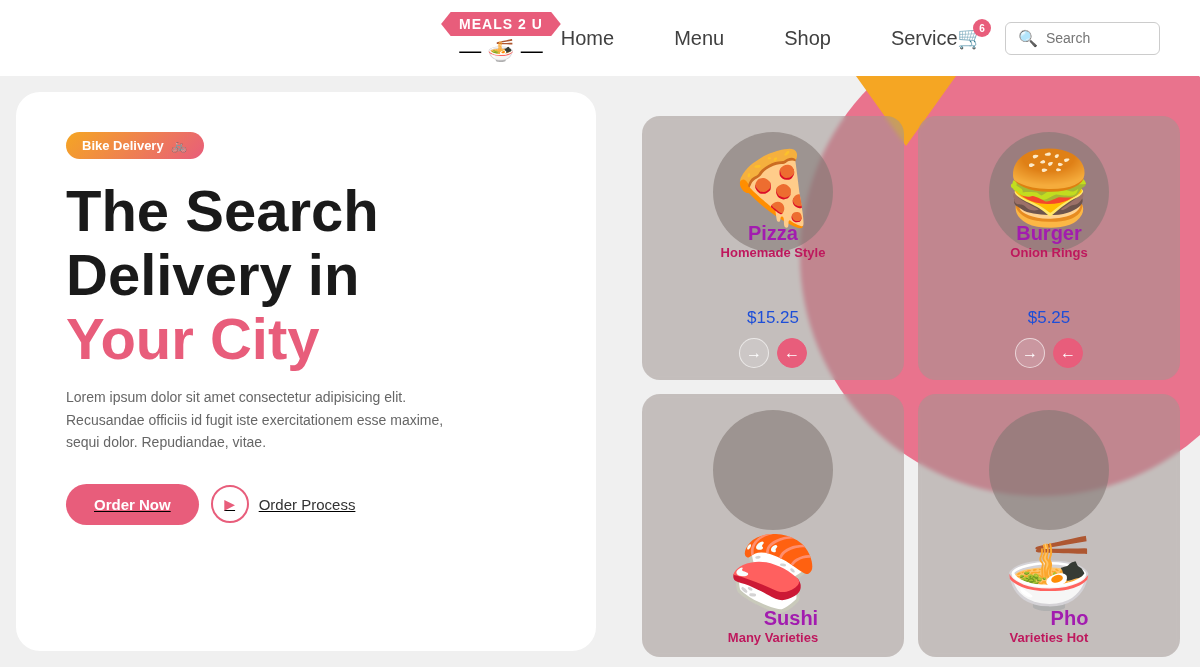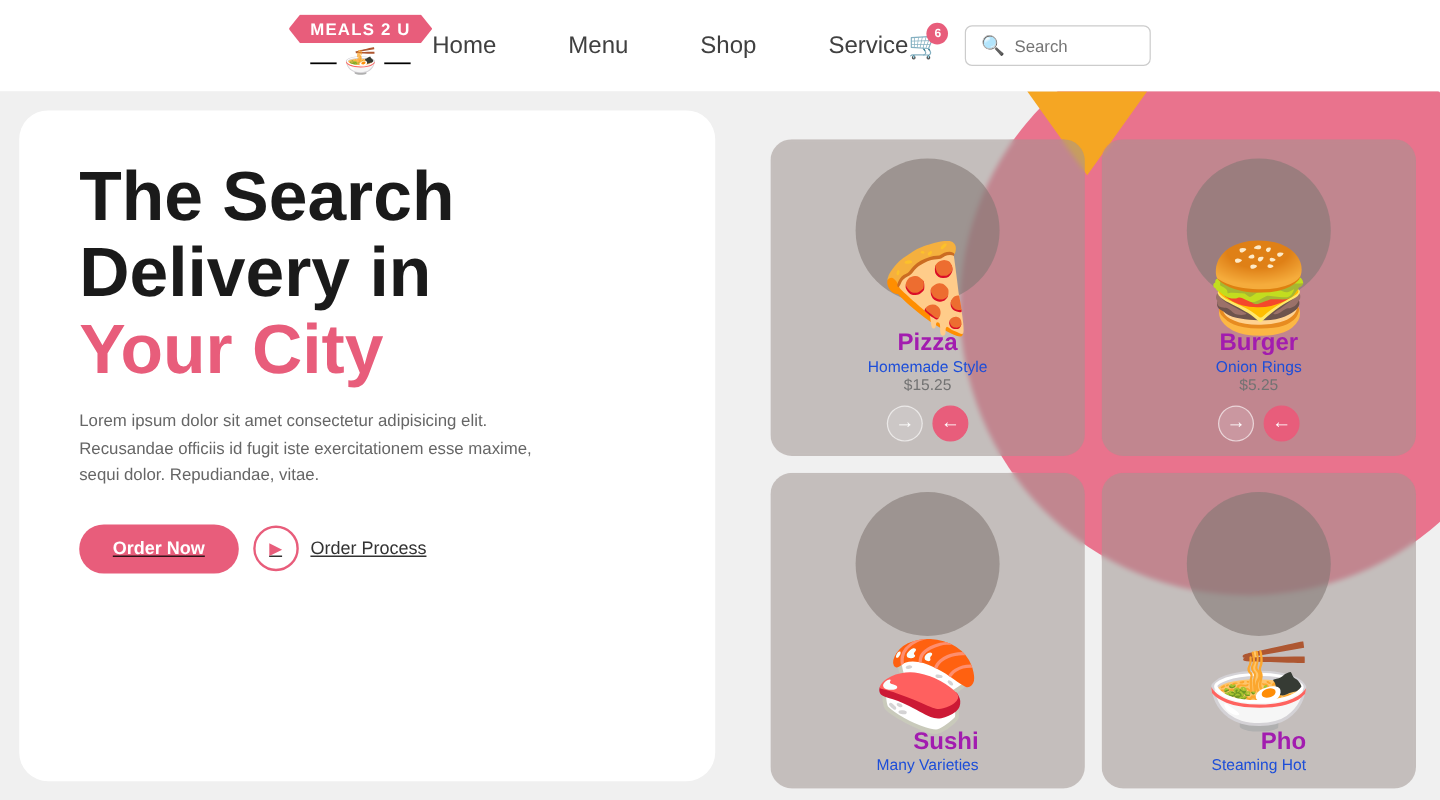--- a/index.html
+++ b/index.html
@@ -8,21 +8,21 @@
       background: #f0f0f0;
       width: 1200px;
       height: 667px;
       overflow: hidden;
     }
 
     
     .navbar {
       display: flex;
       align-items: center;
-      justify-content: center;
+      justify-content: flex-end;
       background: #fff;
       height: 76px;
       padding: 0 40px;
       position: relative;
       z-index: 10;
     }
     .logo-wrap {
       display: flex;
       flex-direction: column;
       align-items: center;
@@ -262,26 +262,27 @@
       z-index: 2;
       padding: 8px 0 4px;
     }
     .food-name {
       font-size: 20px;
       font-weight: 800;
       color: #a21caf;
     }
     .food-sub {
       font-size: 13px;
+      color: #be185d;
+      font-weight: 700;
+    }
+    .food-price {
+      font-size: 17px;
       color: #1d4ed8;
-      font-weight: 400;
-    }
-    .food-price {
-      font-size: 13px;
-      color: #737373;
+      margin-top: 48px;
     }
     .card-actions {
       display: flex;
       gap: 8px;
       margin-top: 6px;
       z-index: 2;
     }
     .card-btn {
       width: 30px;
       height: 30px;
@@ -330,20 +331,24 @@
     <div class="search-box">
       <span>🔍</span>
       <input type="text" placeholder="Search" style="">
     </div>
   </div>
 </nav>
 
 <div class="main-area">
 
   <div class="left-panel">
+    <div class="bike-badge">
+      <span>Bike Delivery</span>
+      <span>🚲</span>
+    </div>
 
     <div class="hero-title">
       <span>The Search</span><br>
       <span>Delivery in</span><br>
       <span class="accent">Your City</span>
     </div>
 
     <p class="hero-description">Lorem ipsum dolor sit amet consectetur adipisicing elit. Recusandae officiis id fugit iste exercitationem esse maxime, sequi dolor. Repudiandae, vitae.</p>
 
     <div class="cta-row">
@@ -396,18 +401,18 @@
           <div class="food-name">Sushi</div>
           <div class="food-sub">Many Varieties</div>
         </div>
       </div>
 
       <div class="food-card bottom">
         <div class="circle-bg"></div>
         <div class="food-emoji">🍜</div>
         <div class="food-info">
           <div class="food-name">Pho</div>
-          <div class="food-sub">Steaming Hot</div>
+          <div class="food-sub">Varieties Hot</div>
         </div>
       </div>
     </div>
   </div>
 </div>
 
 </body></html>

